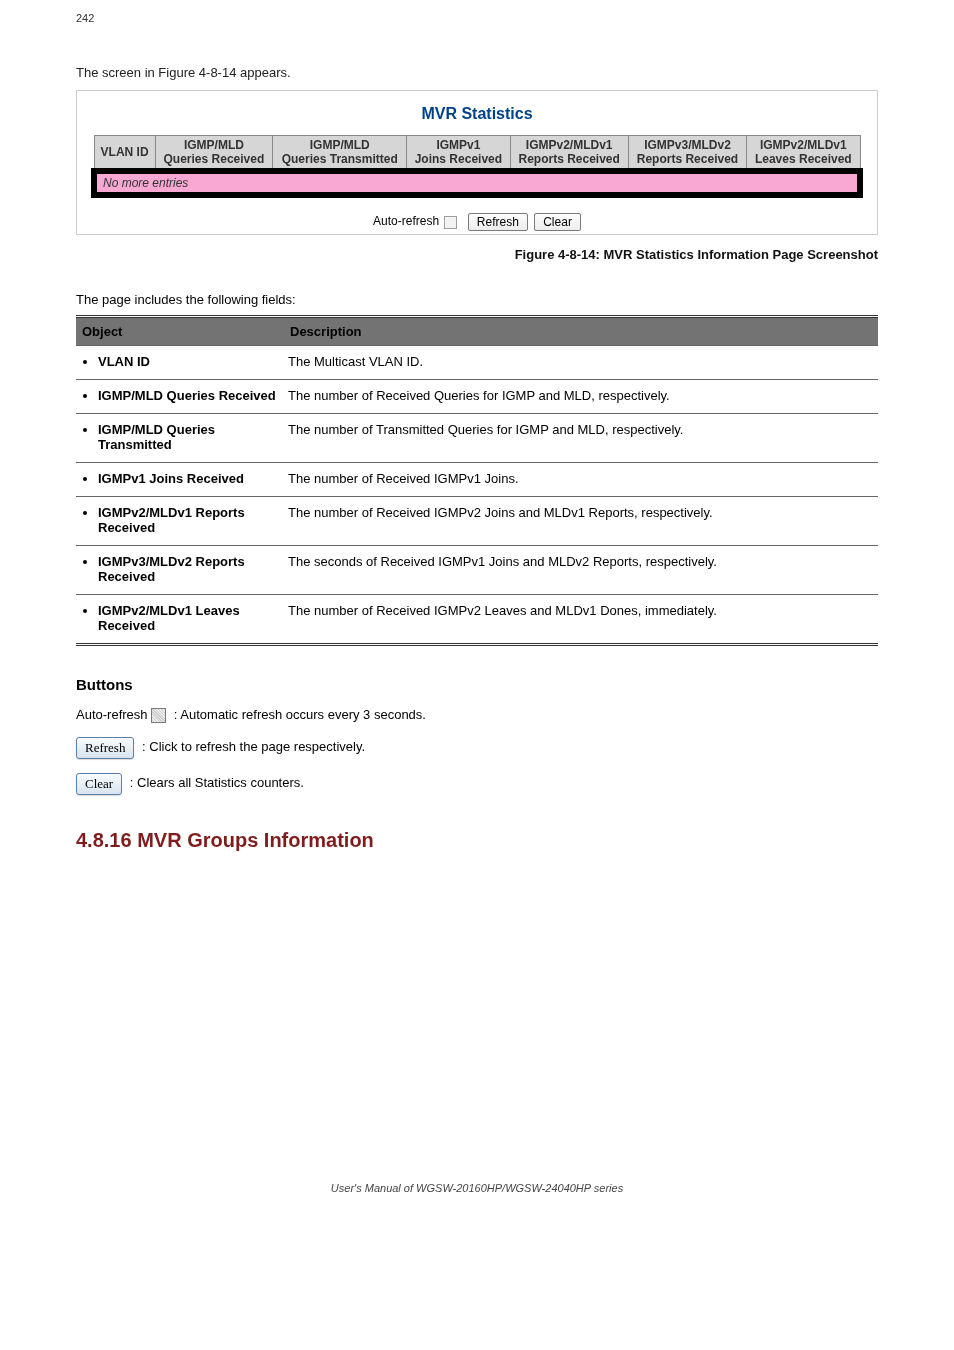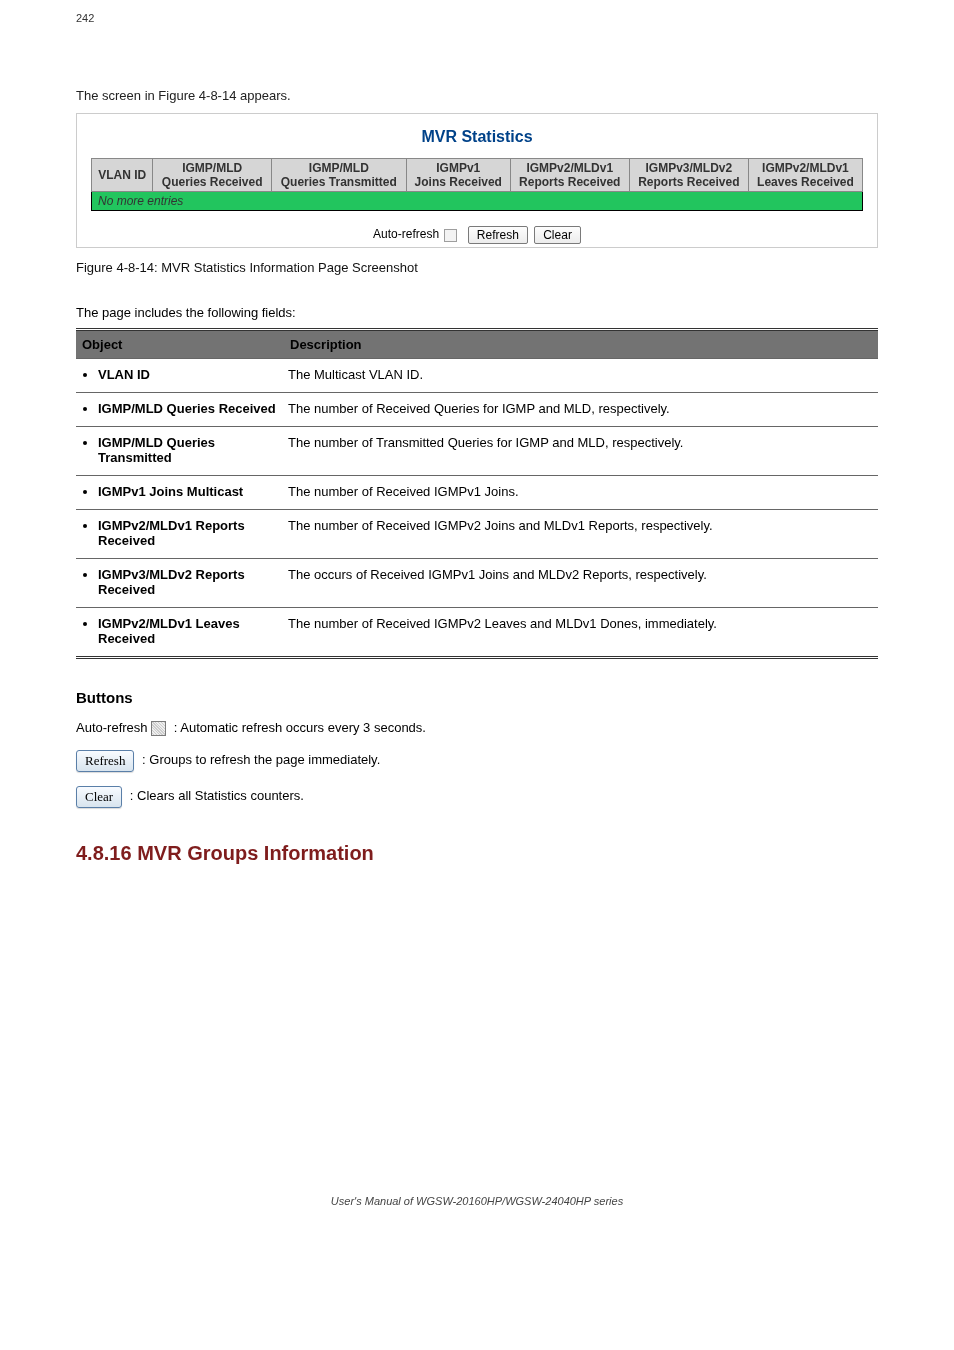--- a/index.html
+++ b/index.html
@@ -10,21 +10,21 @@
     font-size: 14px;
     color: #000;
     width: 954px;
   }
   .page {
     padding: 12px 76px 40px 76px;
   }
   .page-num-top {
     font-size: 11px;
     color: #333;
-    margin-bottom: 64px;
+    margin-bottom: 41px;
   }
   .intro {
     font-size: 13px;
     margin-bottom: 10px;
     color: #222;
     margin-top: 8px;
   }
   .figure-box {
     border: 1px solid #ccc;
     padding: 10px 14px 3px 14px;
@@ -45,24 +45,24 @@
   }
   table.stats th {
     background: #d6d6d6;
     border: 1px solid #888;
     padding: 2px 4px;
     font-weight: bold;
     text-align: center;
     font-size: 12px;
   }
   table.stats td.nomore {
-    border: 1px solid #000000;
+    border: 6px solid #000000;
     padding: 2px 6px;
     font-style: italic;
-    background: #22c55e;
+    background: #f9a8d4;
   }
   .auto-row {
     text-align: center;
     margin-top: 15px;
     font-size: 12px;
   }
   .auto-row .chkbox {
     display: inline-block;
     width: 11px;
     height: 11px;
@@ -75,23 +75,23 @@
     display: inline-block;
     border: 1px solid #7a7a7a;
     background: linear-gradient(#fdfdfd,#ececec);
     padding: 1px 8px;
     font-size: 12px;
     margin-left: 3px;
     border-radius: 2px;
     vertical-align: middle;
   }
   .figure-caption {
-    text-align: left;
-    font-size: 13px;
-    font-weight: normal;
+    text-align: right;
+    font-size: 13px;
+    font-weight: bold;
     margin: 6px 0 30px 0;
     color: #111;
   }
   .body-text {
     font-size: 13px;
     margin-bottom: 8px;
   }
   
   table.desc {
     width: 100%;
@@ -262,40 +262,40 @@
         <td class="obj">
             <ul class="b">
               <li>IGMP/MLD Queries Transmitted</li>
             </ul>
           </td>
         <td>The number of Transmitted Queries for IGMP and MLD, respectively.</td>
       </tr>
       <tr>
         <td class="obj">
             <ul class="b">
-              <li>IGMPv1 Joins Multicast</li>
+              <li>IGMPv1 Joins Received</li>
             </ul>
           </td>
         <td>The number of Received IGMPv1 Joins.</td>
       </tr>
       <tr>
         <td class="obj">
             <ul class="b">
               <li>IGMPv2/MLDv1 Reports Received</li>
             </ul>
           </td>
         <td>The number of Received IGMPv2 Joins and MLDv1 Reports, respectively.</td>
       </tr>
       <tr>
         <td class="obj">
             <ul class="b">
               <li>IGMPv3/MLDv2 Reports Received</li>
             </ul>
           </td>
-        <td>The occurs of Received IGMPv1 Joins and MLDv2 Reports, respectively.</td>
+        <td>The seconds of Received IGMPv1 Joins and MLDv2 Reports, respectively.</td>
       </tr>
       <tr>
         <td class="obj">
             <ul class="b">
               <li>IGMPv2/MLDv1 Leaves Received</li>
             </ul>
           </td>
         <td>The number of Received IGMPv2 Leaves and MLDv1 Dones, immediately.</td>
       </tr>
     </tbody>
@@ -305,21 +305,21 @@
     <div style="font-weight:bold;font-size:15px;margin-bottom:14px;">Buttons</div>
 
     <div class="btn-row">
       <span>Auto-refresh</span>
       <span class="chkimg"></span>
       <span>: Automatic refresh occurs every 3 seconds.</span>
     </div>
 
     <div class="btn-row">
       <span class="btn-img">Refresh</span>
-      <span>: Groups to refresh the page immediately.</span>
+      <span>: Click to refresh the page respectively.</span>
     </div>
 
     <div class="btn-row">
       <span class="btn-img">Clear</span>
       <span>: Clears all Statistics counters.</span>
     </div>
   </div>
 
   <div class="section-heading">4.8.16 MVR Groups Information</div>
 

